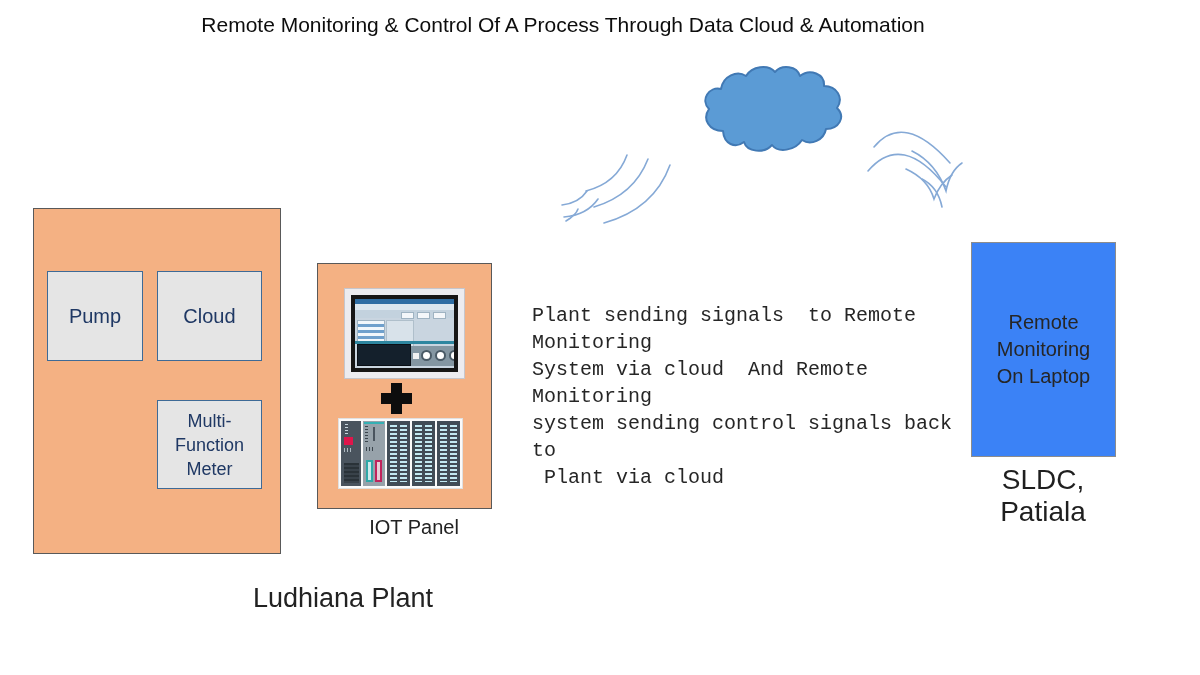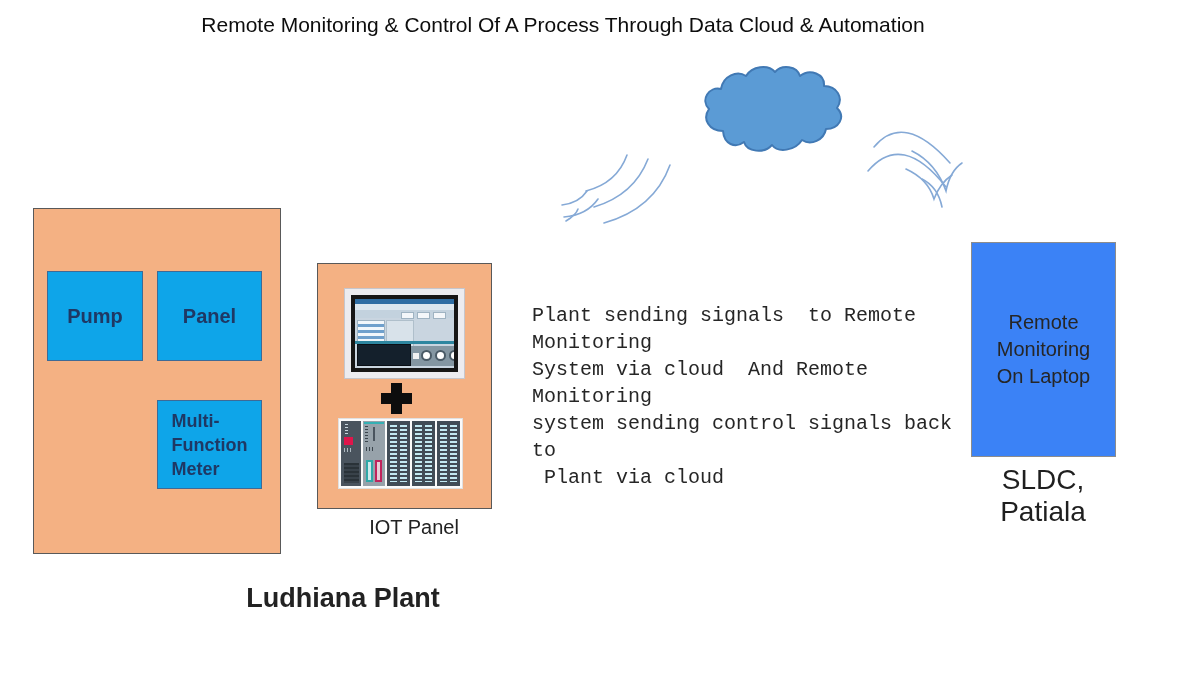--- a/index.html
+++ b/index.html
@@ -8,27 +8,27 @@
     font-family:"Liberation Sans", sans-serif;overflow:hidden;color:#1a1a1a;
   }
   .abs{position:absolute;}
   .pre{white-space:pre-wrap;}
   .center{text-align:center;}
 
   .title{left:63px;top:13px;width:1000px;font-size:21px;font-weight:normal;color:#0d0d0d;letter-spacing:0px;}
 
   
   .plant-box{left:33px;top:208px;width:246px;height:344px;background:#F4B183;border:1px solid #595959;}
-  .comp{position:absolute;background:#0ea5e9;border:1px solid #3E6A96;color:#1F3864;
-        display:flex;align-items:center;justify-content:center;font-size:20px;line-height:24px;text-align:left;font-weight:bold;}
+  .comp{position:absolute;background:#e5e5e5;border:1px solid #3E6A96;color:#1F3864;
+        display:flex;align-items:center;justify-content:center;font-size:20px;line-height:24px;text-align:center;}
   .comp-pump{left:13px;top:62px;width:94px;height:88px;}
   .comp-sensor{left:123px;top:62px;width:103px;height:88px;}
   .comp-motor{left:13px;top:191px;width:94px;height:87px;}
   .comp-meter{left:123px;top:191px;width:103px;height:87px;font-size:18px;line-height:24px;}
-  .plant-caption{left:238px;top:583px;width:210px;font-size:27px;color:#222;font-weight:bold;}
+  .plant-caption{left:238px;top:583px;width:210px;font-size:27px;color:#222;}
 
   
   .iot-box{left:317px;top:263px;width:173px;height:244px;background:#F4B183;border:1px solid #595959;}
   .iot-caption{left:354px;top:516px;width:120px;font-size:20px;color:#222;}
 
   
   .hmi{left:26px;top:24px;width:119px;height:89px;background:#ECECF0;border:1px solid #C6C6CC;}
   .hmi-bezel{position:absolute;left:6px;top:6px;right:6px;bottom:6px;background:#161616;}
   .hmi-screen{position:absolute;left:4px;top:4px;right:4px;bottom:4px;background:#C9D5E0;overflow:hidden;}
   .hmi-titlebar{position:absolute;left:0;top:0;right:0;height:5px;background:#2F6DA3;}
@@ -120,21 +120,21 @@
     <path class="sig" d="M52,44 Q76,56 86,84 Q90,64 102,56"></path>
     <path class="sig" d="M46,62 Q68,72 74,92 Q80,76 92,68"></path>
     <path class="sig" d="M62,72 Q78,80 82,100"></path>
   </svg>
 
   <div class="abs plant-box">
     <div class="comp comp-pump">
       <span class="pre">Pump</span>
     </div>
     <div class="comp comp-sensor">
-      <span class="pre">Panel</span>
+      <span class="pre">Cloud</span>
     </div>
     <div class="comp comp-meter">
       <span class="pre">Multi-
 Function
 Meter</span>
     </div>
   </div>
   <div class="abs plant-caption center">Ludhiana Plant</div>
 
   <div class="abs iot-box">

